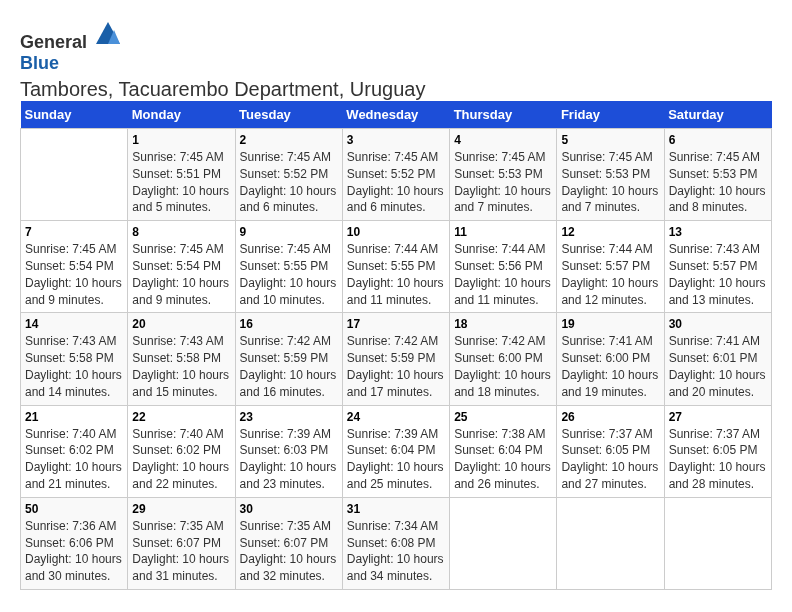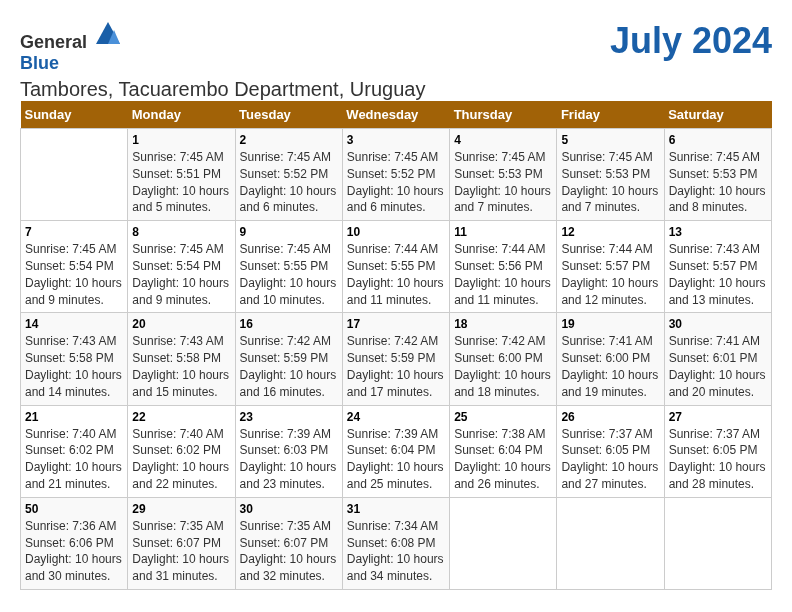--- a/index.html
+++ b/index.html
@@ -6,21 +6,21 @@
     body {
       font-family: Arial, sans-serif;
       background: #fff;
       width: 792px;
       min-height: 612px;
       padding: 20px;
     }
     .header-area {
       display: flex;
       justify-content: space-between;
-      align-items: flex-start;
+      align-items: flex-end;
       margin-bottom: 4px;
     }
     .logo {
       display: flex;
       align-items: center;
     }
     .logo-text-general {
       font-size: 18px;
       font-weight: bold;
       color: #333;
@@ -46,21 +46,21 @@
       font-size: 20px;
       color: #333;
       margin-bottom: 0;
     }
     table {
       width: 100%;
       border-collapse: collapse;
       font-size: 11px;
     }
     thead tr th {
-      background-color: #a16207;
+      background-color: #1d4ed8;
       color: #fff;
       padding: 6px 4px;
       text-align: left;
       font-size: 13px;
       font-weight: bold;
     }
     tbody tr td {
       border: 1px solid #ccc;
       vertical-align: top;
       padding: 4px;
@@ -94,21 +94,20 @@
     <div>
       <span class="logo-text-general">General</span>
       <svg class="logo-icon" viewBox="0 0 28 28">
         <polygon points="14,2 26,24 2,24" fill="#1a5fa8"></polygon>
         <polygon points="20,10 26,24 14,24" fill="#4a90d9"></polygon>
       </svg>
       <br>
       <span class="logo-text-blue">Blue</span>
     </div>
   </div>
-  <div class="month-title">July 2024</div>
 </div>
 
 <div class="location-title">Tambores, Tacuarembo Department, Uruguay</div>
 
 <table>
   <thead>
     <tr id="header-row">
         <th>Sunday</th>
         <th>Monday</th>
         <th>Tuesday</th>

